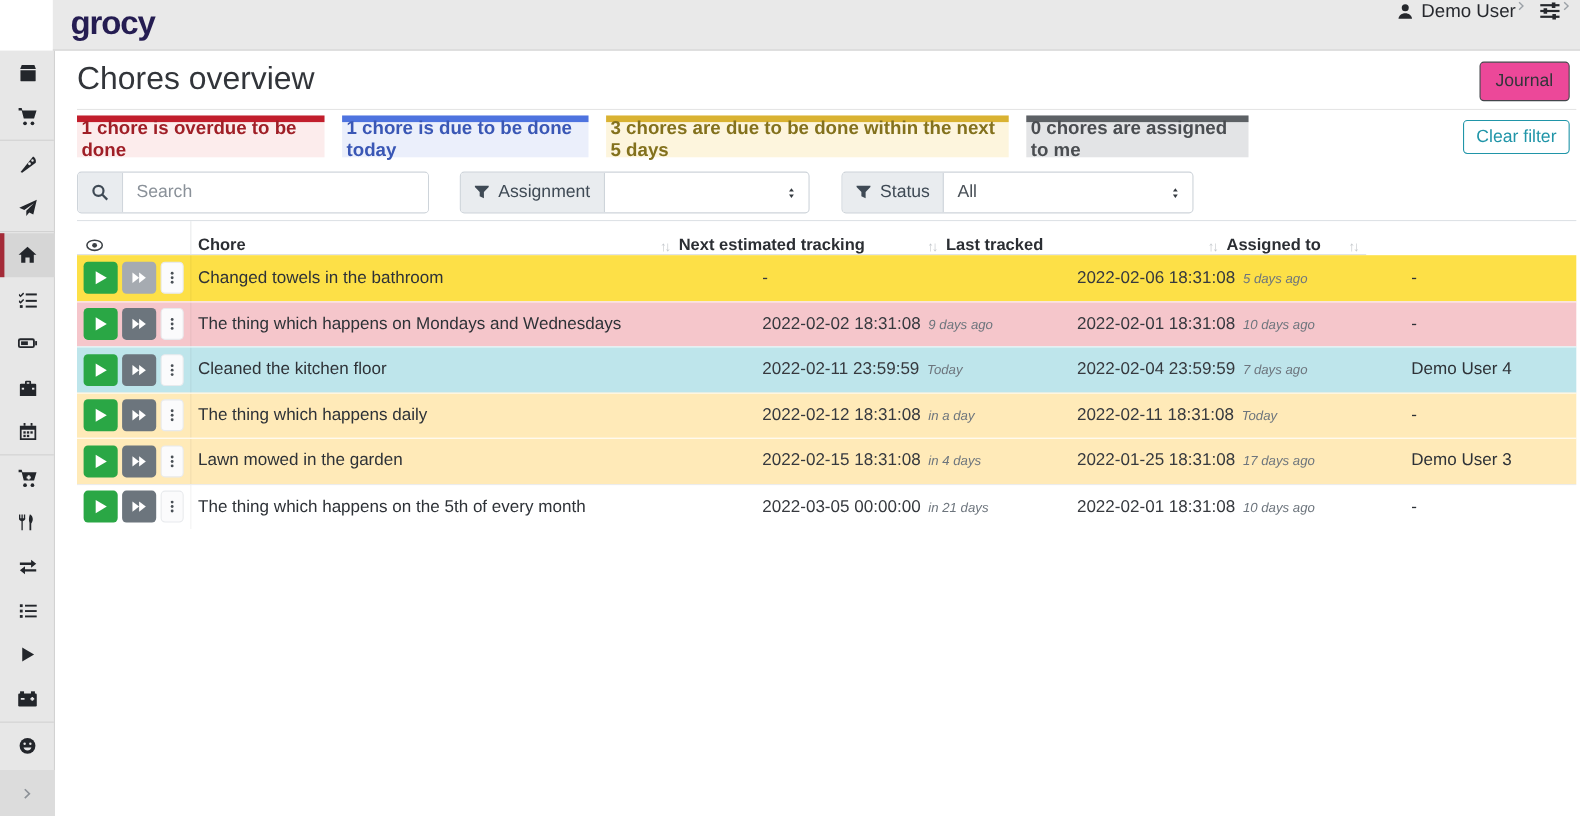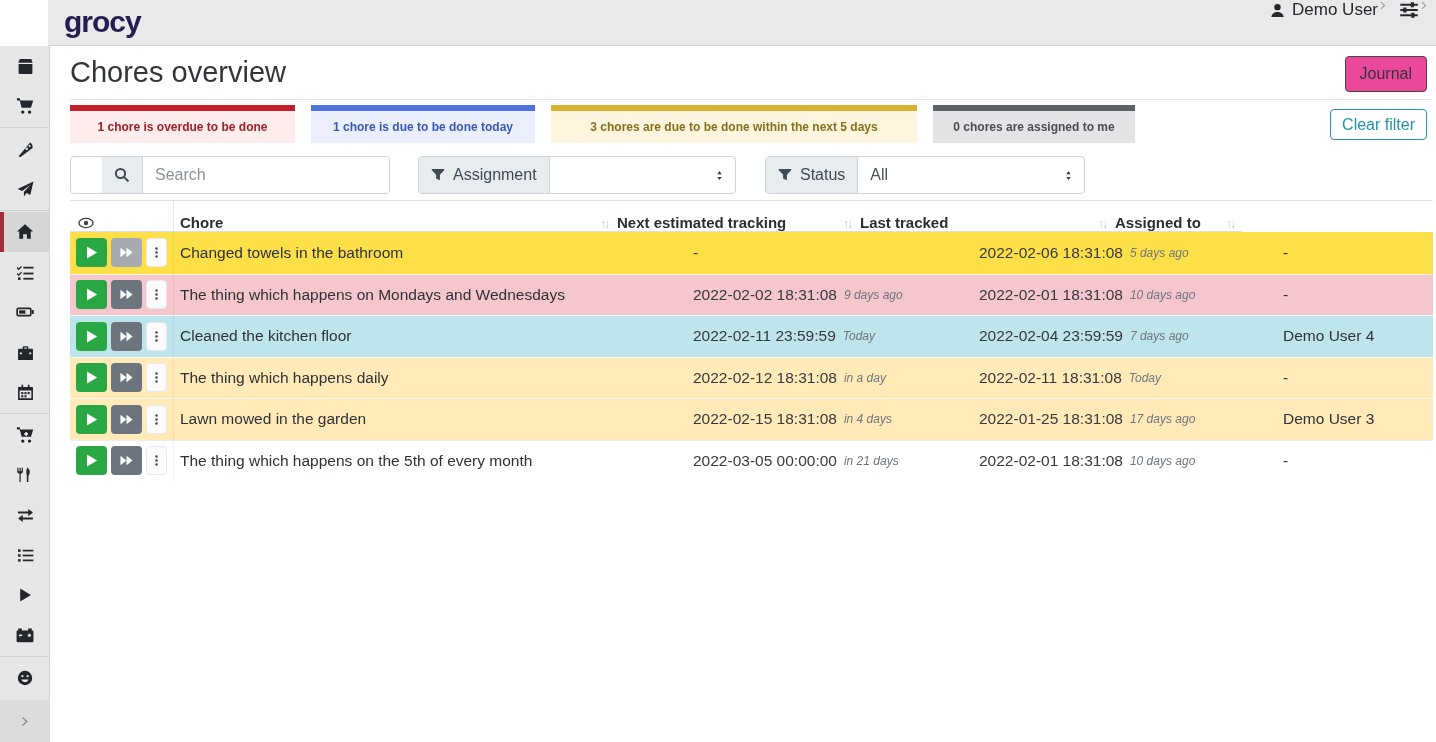--- a/index.html
+++ b/index.html
@@ -37,36 +37,36 @@
   .title-row { position:relative; height:53px; }
   .page-title { position:absolute; left:0; top:10px; font-size:29px; color:#32353a; font-weight:500; }
   .btn-journal { position:absolute; right:6px; top:10px; height:36px; padding:0 14px;
     background:#ec4899; border:1px solid #43464b; border-radius:4px; color:#32353a;
     font-size:16px; font-family:inherit; cursor:pointer; }
   .hr { border-top:1px solid #e5e5e5; }
 
   
   .cards-row { position:relative; margin-top:5px; height:38px; display:flex; gap:16px; }
   .card { height:38px; display:flex; align-items:center; justify-content:center;
-    font-weight:bold; font-size:12px; border-top:6px solid; cursor:pointer; padding:0 4px; }
+    font-weight:bold; font-size:17px; border-top:6px solid; cursor:pointer; padding:0 4px; }
   .card.c-danger    { width:225px; border-color:#c21e2c; background:#fcecec; color:#9f1f27; }
   .card.c-primary   { width:224px; border-color:#4e73df; background:#ebeffb; color:#3a57b5; }
   .card.c-warning   { width:366px; border-color:#d9b232; background:#fdf5dd; color:#83711d; }
   .card.c-secondary { width:202px; border-color:#5d6165; background:#e3e4e6; color:#4a4d51; }
   .btn-clear { position:absolute; right:6px; top:4px; height:31px; padding:0 11px;
     background:#fff; border:1px solid #2095a8; border-radius:4px; color:#2095a8;
     font-size:16px; font-family:inherit; cursor:pointer; }
 
   
   .filters-row { margin-top:13px; height:38px; display:flex; }
   .igroup { display:flex; height:38px; border:1px solid #ced4da; border-radius:4px;
     overflow:hidden; background:#fff; }
   .iaddon { background:#e9ecef; border-right:1px solid #ced4da; display:flex;
     align-items:center; gap:8px; padding:0 12px; color:#3f4a55; font-size:16px; }
-  .g-search { width:320px;padding-left:31px; }
+  .g-search { width:320px; }
   .g-search input { border:0; outline:none; flex:1; font-size:16px; color:#495057;
     font-family:inherit; padding:0 12px; }
   .g-search input::placeholder { color:#8a9199; }
   .g-status { width:320px; margin-left:29px; }
   .g-assign { width:318px; margin-left:28px; }
   .iselect { flex:1; position:relative; display:flex; align-items:center;
     padding:0 28px 0 12px; font-size:16px; color:#495057; cursor:pointer; }
   .iselect .caret { position:absolute; right:10px; top:13px; color:#343a40; }
 
   

